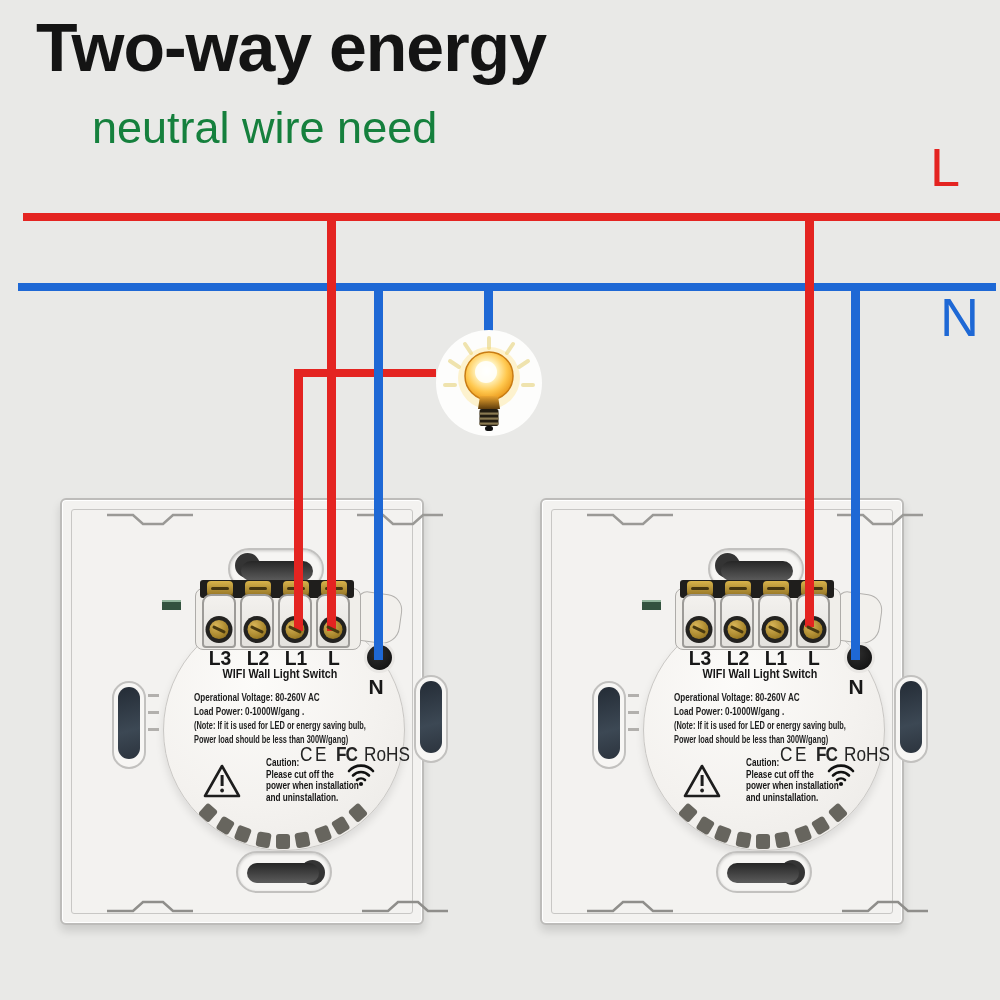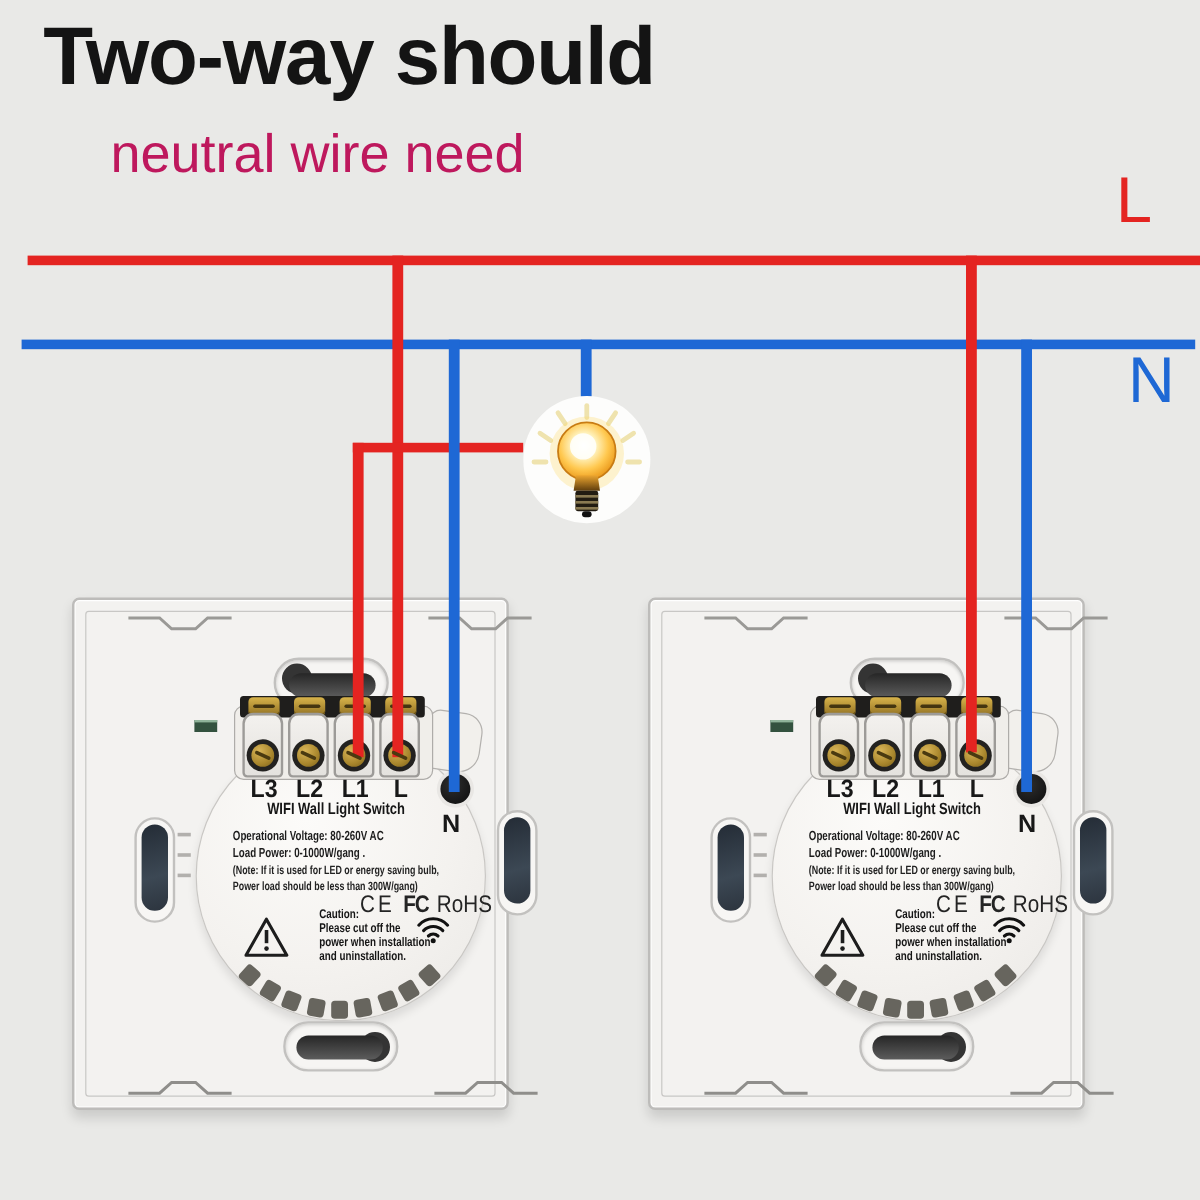--- a/index.html
+++ b/index.html
@@ -1,20 +1,20 @@
 <!DOCTYPE html>
 <html style="--live: #e42421; --neutral: #1e68d5;"><head>
 <meta charset="utf-8">
 <style>
   html,body{margin:0;padding:0;}
   #canvas{position:relative;width:1000px;height:1000px;background:#e9e9e7;overflow:hidden;
           font-family:"Liberation Sans",sans-serif;}
   
   .title{position:absolute;left:36px;top:8px;font-size:68px;font-weight:700;color:#141414;letter-spacing:-1px;}
-  .subtitle{position:absolute;left:92px;top:102px;font-size:45px;font-weight:400;color:#be185d;}
+  .subtitle{position:absolute;left:92px;top:102px;font-size:45px;font-weight:400;color:#15803d;}
   
   .wire{position:absolute;}
   .w-live{background:var(--live,#e42421);}
   .w-neutral{background:var(--neutral,#1e68d5);}
   .wire-label{position:absolute;font-size:54px;font-weight:400;}
   .wl-live{left:930px;top:136px;color:var(--live,#e42421);}
   .wl-neutral{left:940px;top:286px;color:var(--neutral,#1e68d5);}
   
   .bulb{position:absolute;left:436px;top:330px;width:107px;height:107px;}
   
@@ -86,21 +86,21 @@
   .warn{position:absolute;left:140px;top:263px;}
   .caution{position:absolute;left:204px;top:257px;font-size:10.5px;line-height:11.5px;font-weight:700;
         color:#151515;transform:scaleX(.78);transform-origin:left top;white-space:nowrap;}
   .wifi{position:absolute;left:284px;top:261px;}
 </style>
 </head>
 <body>
 
 <div id="canvas">
 
-  <div class="title">Two-way should</div>
+  <div class="title">Two-way energy</div>
   <div class="subtitle">neutral wire need</div>
 
   <section class="switch" style="left:60px;top:498px">
     <div class="inner-frame"></div>
     <svg class="tab tl" viewBox="0 0 90 20">
         <path d="M2,7 L28,7 L38,16 L58,16 L68,7 L88,7" fill="none" stroke="#9a9996" stroke-width="2.5"></path>
       </svg>
     <svg class="tab tr" viewBox="0 0 90 20">
         <path d="M2,7 L28,7 L38,16 L58,16 L68,7 L88,7" fill="none" stroke="#9a9996" stroke-width="2.5"></path>
       </svg>

